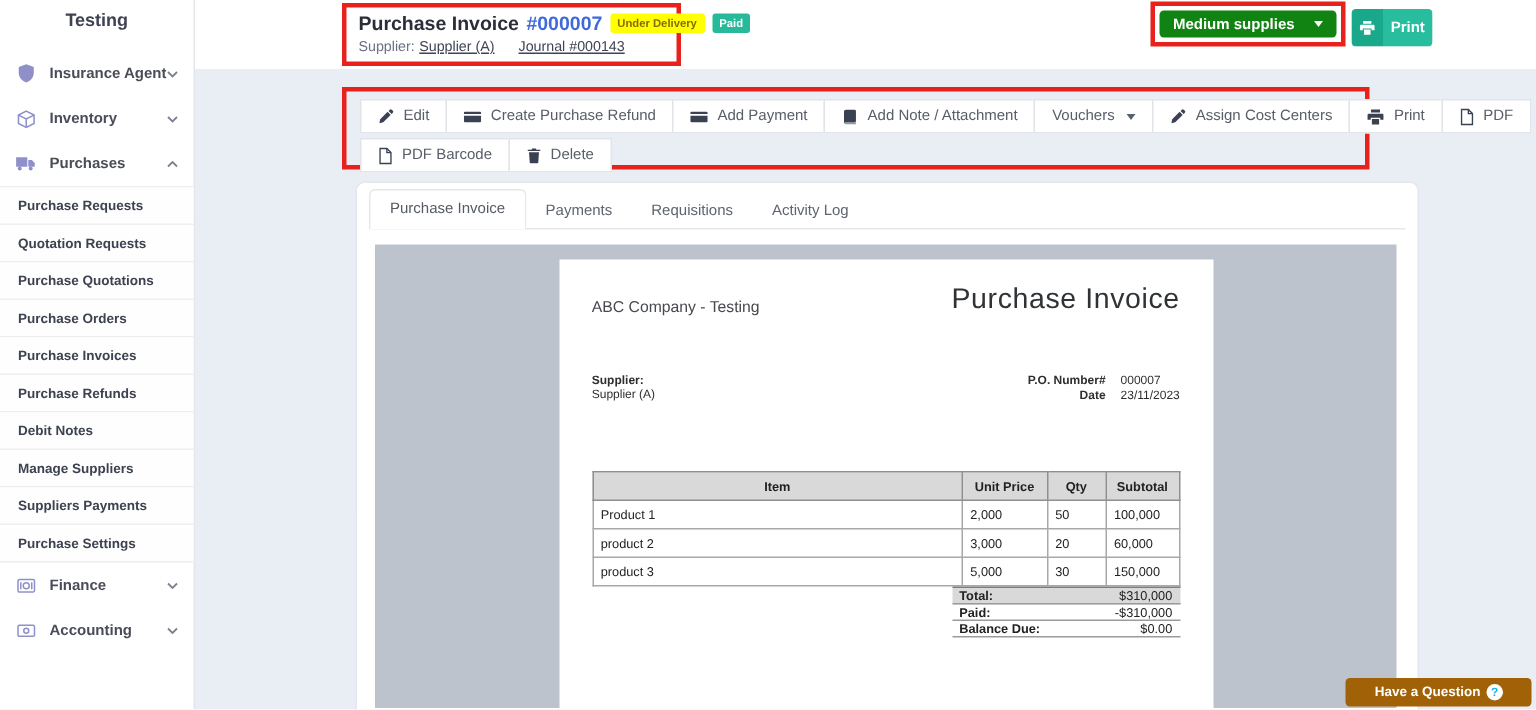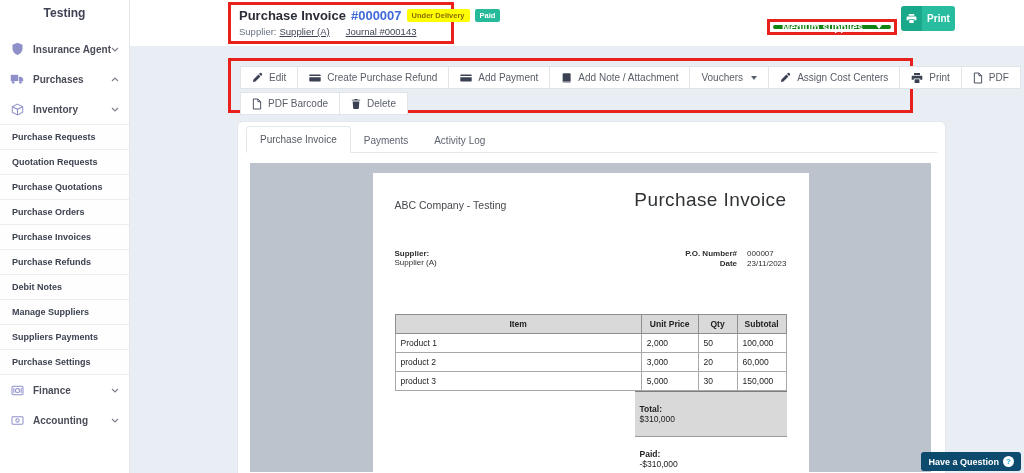--- a/index.html
+++ b/index.html
@@ -30,21 +30,21 @@
   .annot-title{ position:absolute; left:98px; top:2px; width:226px; height:42px; padding:3px 8px; }
   .title-row{ display:flex; align-items:center; gap:5px; white-space:nowrap; }
   .title{ font-size:13px; font-weight:700; color:#2b2d38; }
   .inv-no{ font-size:13px; font-weight:700; color:#3f6ad8; cursor:pointer; }
   .badge{ font-size:7.5px; font-weight:700; padding:2px 5px; border-radius:2px; white-space:nowrap; }
   .badge-yellow{ background:#ffff00; color:#8a6a00; }
   .badge-green{ background:#26b99a; color:#fff; }
   .subtitle-row{ margin-top:3px; font-size:9.5px; color:#6b7184; display:flex; gap:16px; align-items:center; white-space:nowrap; }
   .pair{ display:flex; gap:3px; align-items:center; }
   .hlink{ color:#3f4554; text-decoration:underline; cursor:pointer; }
-  .annot-status{ position:absolute; left:637px; top:19px; width:130px; height:16px; padding:3px; }
+  .annot-status{ position:absolute; left:637px; top:1px; width:130px; height:30px; padding:3px; }
   .btn-status{ width:100%; height:100%; background:#118312; color:#fff; border:none; border-radius:3px;
     font-size:10px; font-weight:700; display:flex; align-items:center; justify-content:center; gap:13px;
     cursor:pointer; font-family:inherit; }
   .caret-white{ width:0; height:0; border-left:3.5px solid transparent; border-right:3.5px solid transparent;
     border-top:4px solid #fff; }
   .btn-print-top{ position:absolute; left:771px; top:6px; width:54px; height:25px; border:none; padding:0;
     display:flex; border-radius:3px; overflow:hidden; cursor:pointer; font-family:inherit; }
   .print-icon-seg{ width:21px; background:#1aa88b; display:flex; align-items:center; justify-content:center; color:#fff; }
   .print-label-seg{ flex:1; background:#27bd9e; color:#fff; font-size:10px; font-weight:700;
     display:flex; align-items:center; justify-content:center; }
@@ -74,26 +74,26 @@
   .inv-supplier .b{ font-weight:700; }
   .inv-meta{ display:grid; grid-template-columns:auto auto; column-gap:10px; row-gap:1px; }
   .inv-meta .lbl{ font-weight:700; text-align:right; }
   .inv-meta .val{ text-align:left; }
   .inv-table{ margin-top:46px; width:100%; border-collapse:collapse; font-size:8.5px; color:#222;
     border:1px solid #7d7d7d; }
   .inv-table th{ background:#d9d9d9; font-weight:700; text-align:center; padding:4px 5px; border:1px solid #8f8f8f; }
   .inv-table td{ padding:4px 5px; border:1px solid #a8a8a8; background:#fff; }
   .col-item{ width:63%; } .col-price{ width:14.5%; } .col-qty{ width:10%; } .col-sub{ width:12.5%; }
   .inv-summary{ width:152px; margin-left:auto; font-size:8.5px; color:#222; }
-  .sum-row{ display:flex; justify-content:space-between; padding:12px 5px; border-bottom:1px solid #9b9b9b;flex-direction:column; }
+  .sum-row{ display:flex; justify-content:space-between; padding:0 5px; border-bottom:1px solid #9b9b9b; }
   .sum-row .sl{ font-weight:700; }
   .sum-row.total{ background:#d9d9d9; border-top:1px solid #7d7d7d; }
   
-  .help-btn{ position:absolute; right:3px; bottom:2px; background:#0c4a6e; color:#fff; border:none;
-    border-radius:3px; font-size:9px; font-weight:700; padding:4px 7px; display:flex; align-items:center;
+  .help-btn{ position:absolute; right:3px; bottom:2px; background:#a16207; color:#fff; border:none;
+    border-radius:3px; font-size:9px; font-weight:700; padding:4px 19px; display:flex; align-items:flex-start;
     gap:4px; cursor:pointer; font-family:inherit; z-index:10; }
   .help-q{ width:11px; height:11px; border-radius:50%; background:#fff; color:#18b2e8; font-size:8px;
     font-weight:700; display:flex; align-items:center; justify-content:center; }
 </style>
 </head>
 <body>
 
 <div id="app">
 
   <aside class="sidebar">
@@ -108,45 +108,45 @@
         </span>
         <span class="nlabel">Insurance Agents</span>
         <span class="chev">
           <svg width="8" height="5" viewBox="0 0 8 5" fill="none" stroke="currentColor" stroke-width="1.2">
               <path d="M1 1l3 3 3-3"></path>
             </svg>
         </span>
       </div>
       <div class="nav-item">
         <span class="nicon">
+          <svg width="13" height="13" viewBox="0 0 14 14" fill="none" stroke="currentColor" stroke-width="1.1">
+              <path d="M7 1.2L12.6 4v6L7 12.8 1.4 10V4z"></path>
+              <path d="M1.4 4L7 6.8 12.6 4M7 6.8v6"></path>
+            </svg>
+        </span>
+        <span class="nlabel">Inventory</span>
+        <span class="chev">
+          <svg width="8" height="5" viewBox="0 0 8 5" fill="none" stroke="currentColor" stroke-width="1.2">
+              <path d="M1 1l3 3 3-3"></path>
+            </svg>
+        </span>
+      </div>
+      <div class="nav-item">
+        <span class="nicon">
           <svg width="14" height="12" viewBox="0 0 15 12" fill="currentColor">
               <path d="M.8 1.5h8v6.8h-8z"></path>
               <path d="M9.5 3.5h2.6l2 2.3v2.5H9.5z"></path>
               <circle cx="3.4" cy="9.6" r="1.4"></circle>
               <circle cx="11.2" cy="9.6" r="1.4"></circle>
             </svg>
         </span>
         <span class="nlabel">Purchases</span>
         <span class="chev">
           <svg width="8" height="5" viewBox="0 0 8 5" fill="none" stroke="currentColor" stroke-width="1.2">
               <path d="M1 4l3-3 3 3"></path>
-            </svg>
-        </span>
-      </div>
-      <div class="nav-item">
-        <span class="nicon">
-          <svg width="13" height="13" viewBox="0 0 14 14" fill="none" stroke="currentColor" stroke-width="1.1">
-              <path d="M7 1.2L12.6 4v6L7 12.8 1.4 10V4z"></path>
-              <path d="M1.4 4L7 6.8 12.6 4M7 6.8v6"></path>
-            </svg>
-        </span>
-        <span class="nlabel">Inventory</span>
-        <span class="chev">
-          <svg width="8" height="5" viewBox="0 0 8 5" fill="none" stroke="currentColor" stroke-width="1.2">
-              <path d="M1 1l3 3 3-3"></path>
             </svg>
         </span>
       </div>
     </nav>
 
     <div class="subnav">
       <div class="subnav-item">Purchase Requests</div>
       <div class="subnav-item">Quotation Requests</div>
       <div class="subnav-item">Purchase Quotations</div>
       <div class="subnav-item">Purchase Orders</div>
@@ -310,20 +310,21 @@
           </span>
         <span>Delete</span>
       </button>
     </div>
   </div>
 
   <section class="card">
     <div class="tabs">
       <div class="tab active">Purchase Invoice</div>
       <div class="tab">Payments</div>
+      <div class="tab">Requisitions</div>
       <div class="tab">Activity Log</div>
     </div>
 
     <div class="viewer">
       <div class="page">
         <div class="inv-top">
           <div class="inv-company">ABC Company - Testing</div>
           <div class="inv-title">Purchase Invoice</div>
         </div>
         <div class="inv-info">

